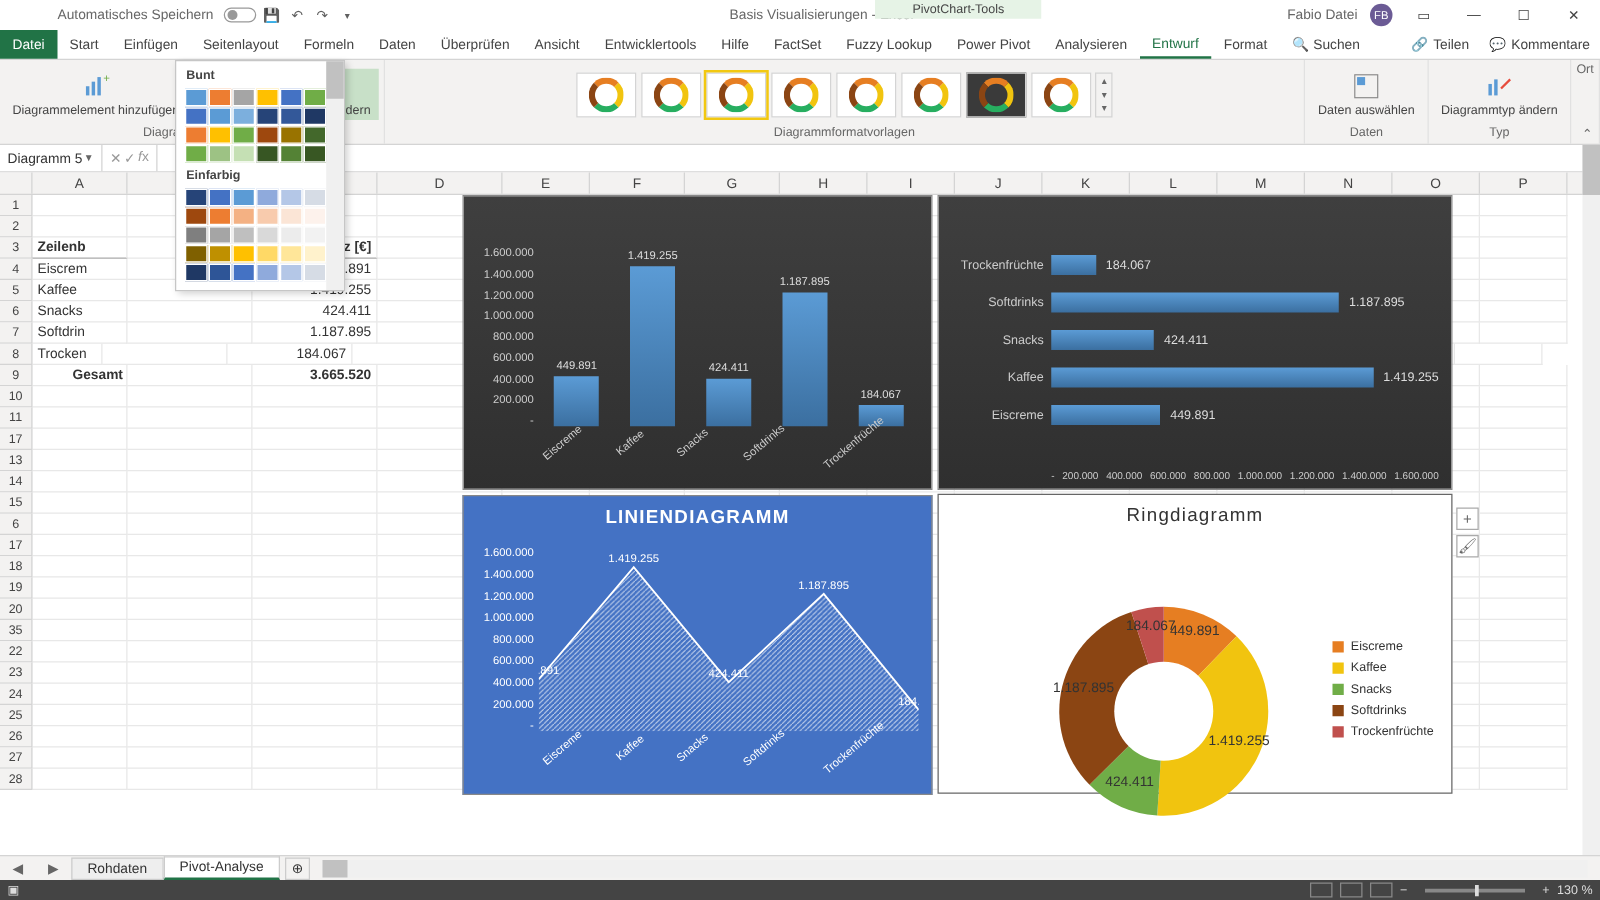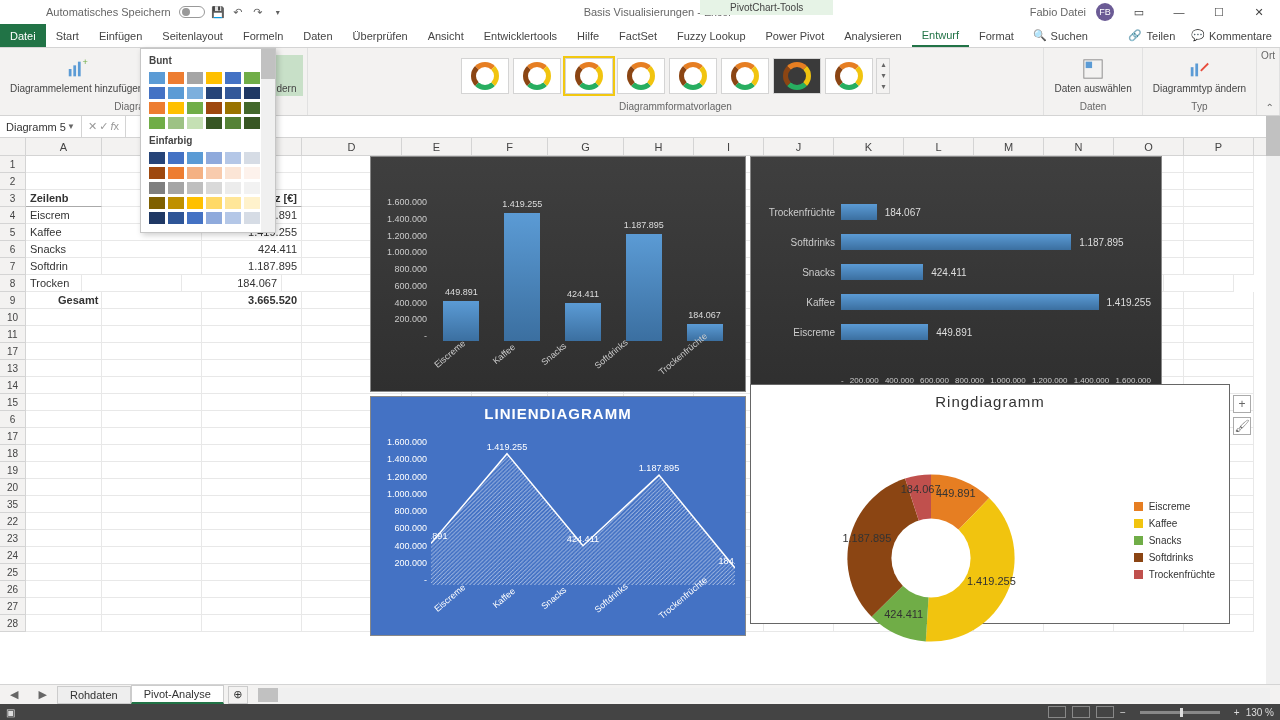--- a/index.html
+++ b/index.html
@@ -1037,21 +1037,21 @@
         </svg></div>
     <div class="line-cats" id="line-cats">
         <span>Eiscreme</span>
         <span>Kaffee</span>
         <span>Snacks</span>
         <span>Softdrinks</span>
         <span>Trockenfrüchte</span>
       </div>
   </div>
 
-  <div class="chart" style="left:750px;top:246px;width:480px;height:240px;border:1px solid #666">
+  <div class="chart" style="left:750px;top:257px;width:412px;height:240px;border:1px solid #666">
     <div class="chart-title" style="font-weight:400">Ringdiagramm</div>
     <div class="ring-chart">
       <svg class="ring-svg" id="ring-svg" viewBox="0 0 100 100">
           <path d="M 50 50 L 50 12 A 38 38 0 0 1 76.48511534153269 22.75043733661566 Z" fill="#e67e22"></path>
           <text x="61.28307628996567" y="22.20265859052678" font-size="5" text-anchor="middle" fill="#333">449.891</text>
           <path d="M 50 50 L 76.48511534153269 22.75043733661566 A 38 38 0 0 1 47.63142764489082 87.92611059677242 Z" fill="#f1c40f"></path>
           <text x="77.4320124939158" y="62.144327504380286" font-size="5" text-anchor="middle" fill="#333">1.419.255</text>
           <path d="M 50 50 L 47.63142764489082 87.92611059677242 A 38 38 0 0 1 23.010106954523607 76.74968548214623 Z" fill="#70ad47"></path>
           <text x="37.59978350454969" y="77.31729545299025" font-size="5" text-anchor="middle" fill="#333">424.411</text>
           <path d="M 50 50 L 23.010106954523607 76.74968548214623 A 38 38 0 0 1 38.20836026584111 13.875808211396546 Z" fill="#8b4513"></path>

